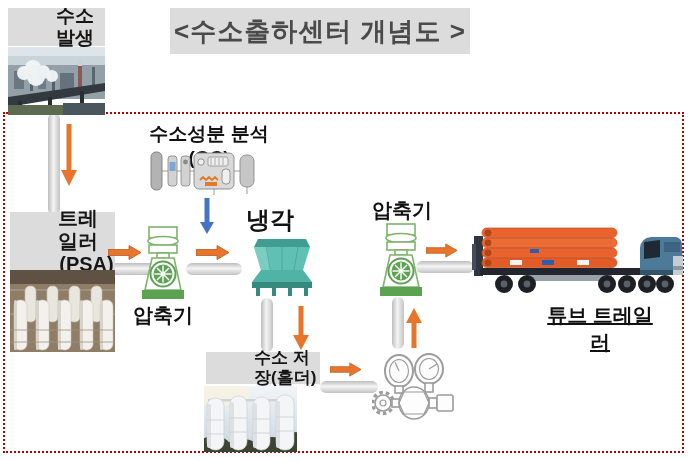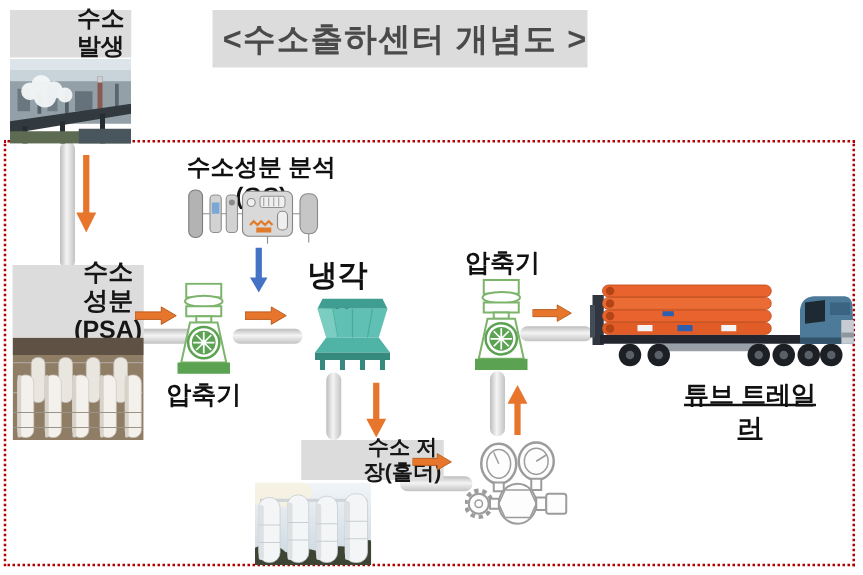--- a/index.html
+++ b/index.html
@@ -3,25 +3,25 @@
 <meta charset="utf-8">
 <style>
   * { margin:0; padding:0; box-sizing:border-box; }
   html,body { background:#ffffff; }
   body { font-family:"Liberation Sans","DejaVu Sans",sans-serif; }
   .stage { position:relative; width:690px; height:460px; background:#fff; overflow:hidden; }
   .abs { position:absolute; }
   .label-box {
     background:#dcdcdc; display:flex; flex-direction:column;
     align-items:center; justify-content:center;
-    font-weight:bold; color:#161616; line-height:1.15; text-align:center;padding-left:48px;
+    font-weight:bold; color:#161616; line-height:1.15; padding-left:48px;
   }
   .plain-label { font-weight:bold; color:#111; text-align:center; }
   .title-box {
-    background:#dcdcdc; display:flex; align-items:center; justify-content:flex-end;
+    background:#dcdcdc; display:flex; align-items:center; justify-content:center;
     font-weight:bold; color:#4a4a4a; font-size:26px; letter-spacing:1px;
   }
   .boundary {
     border:2px dotted #b30000; background:transparent; z-index:0;
   }
   .pipe-h { background:linear-gradient(to bottom,#bdbdbd,#f4f4f4 45%,#c3c3c3); border-radius:6px; z-index:1; }
   .pipe-v { background:linear-gradient(to right,#bdbdbd,#f4f4f4 45%,#c3c3c3); border-radius:6px; z-index:1; }
   .z2 { z-index:2; }
   .z3 { z-index:3; }
   .photo { overflow:hidden; }
@@ -115,21 +115,21 @@
 
   <div class="abs pipe-v" style="left:48px; top:113px; width:12px; height:102px;"></div>
   <div class="abs z3" style="left:61px; top:124px;">
     <svg width="16" height="62" viewBox="0 0 16 62">
       <rect x="5.5" y="0" width="5" height="48" fill="#e8752c"></rect>
       <polygon points="0,46 16,46 8,62" fill="#e8752c"></polygon>
     </svg>
   </div>
 
   <div class="abs label-box z2" style="left:10px; top:212px; width:105px; height:58px; font-size:20px;">
-    <span>수소성분</span>
+    <span>트레일러</span>
     <span>(PSA)</span>
   </div>
   <div class="abs photo z2" style="left:10px; top:270px; width:105px; height:82px;">
     <svg width="105" height="82" viewBox="0 0 105 82">
       <rect x="0" y="0" width="105" height="82" fill="#8f7d66"></rect>
       <rect x="0" y="0" width="105" height="14" fill="#5f5244"></rect>
       <g stroke="#aaa49a" stroke-width="1">
           <line x1="0" y1="20" x2="105" y2="20"></line>
           <line x1="0" y1="44" x2="105" y2="44"></line>
         </g>
@@ -224,21 +224,21 @@
   </div>
 
   <div class="abs pipe-v" style="left:261px; top:298px; width:12px; height:54px;"></div>
   <div class="abs z3" style="left:293px; top:306px;">
     <svg width="16" height="44" viewBox="0 0 16 44">
       <rect x="5.5" y="0" width="5" height="31" fill="#e8752c"></rect>
       <polygon points="0,29 16,29 8,44" fill="#e8752c"></polygon>
     </svg>
   </div>
 
-  <div class="abs label-box z2" style="left:206px; top:352px; width:114px; height:32px; font-size:17px;margin-left:35px;">
+  <div class="abs label-box z2" style="left:206px; top:352px; width:114px; height:32px; font-size:17px;">
     <span>수소 저장(홀더)</span>
   </div>
   <div class="abs photo z2" style="left:204px; top:386px; width:93px; height:66px;">
     <svg width="93" height="66" viewBox="0 0 93 66">
       <defs>
         <linearGradient id="sky" x1="0" y1="0" x2="0" y2="1">
           <stop offset="0" stop-color="#f2f5f8"></stop>
             <stop offset="1" stop-color="#c8d6e0"></stop>
         </linearGradient>
       </defs>

